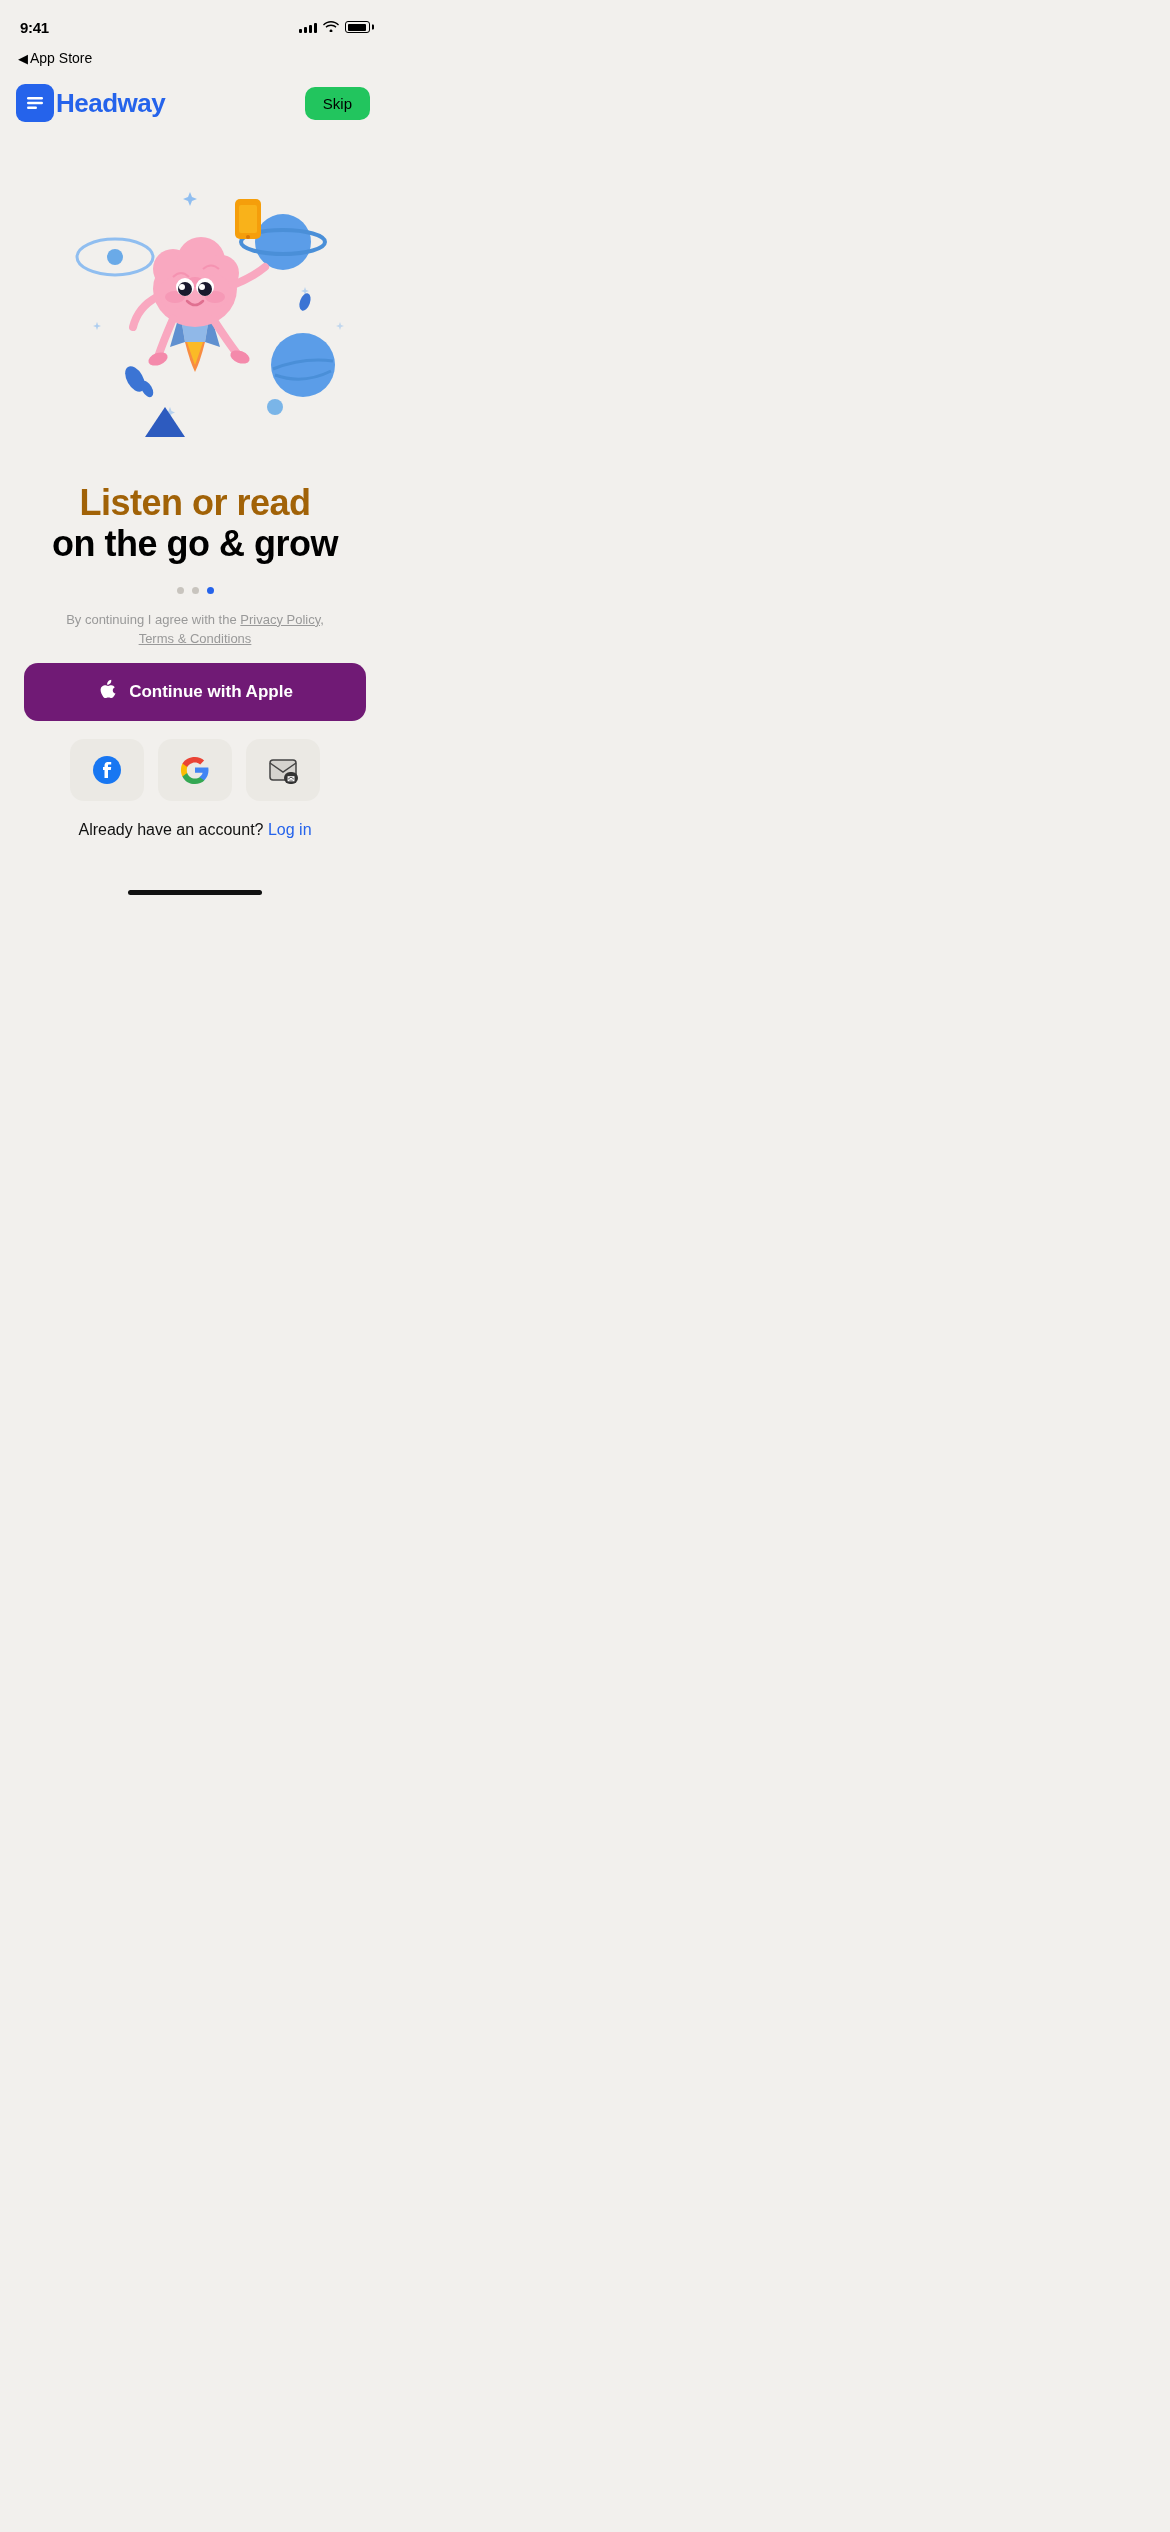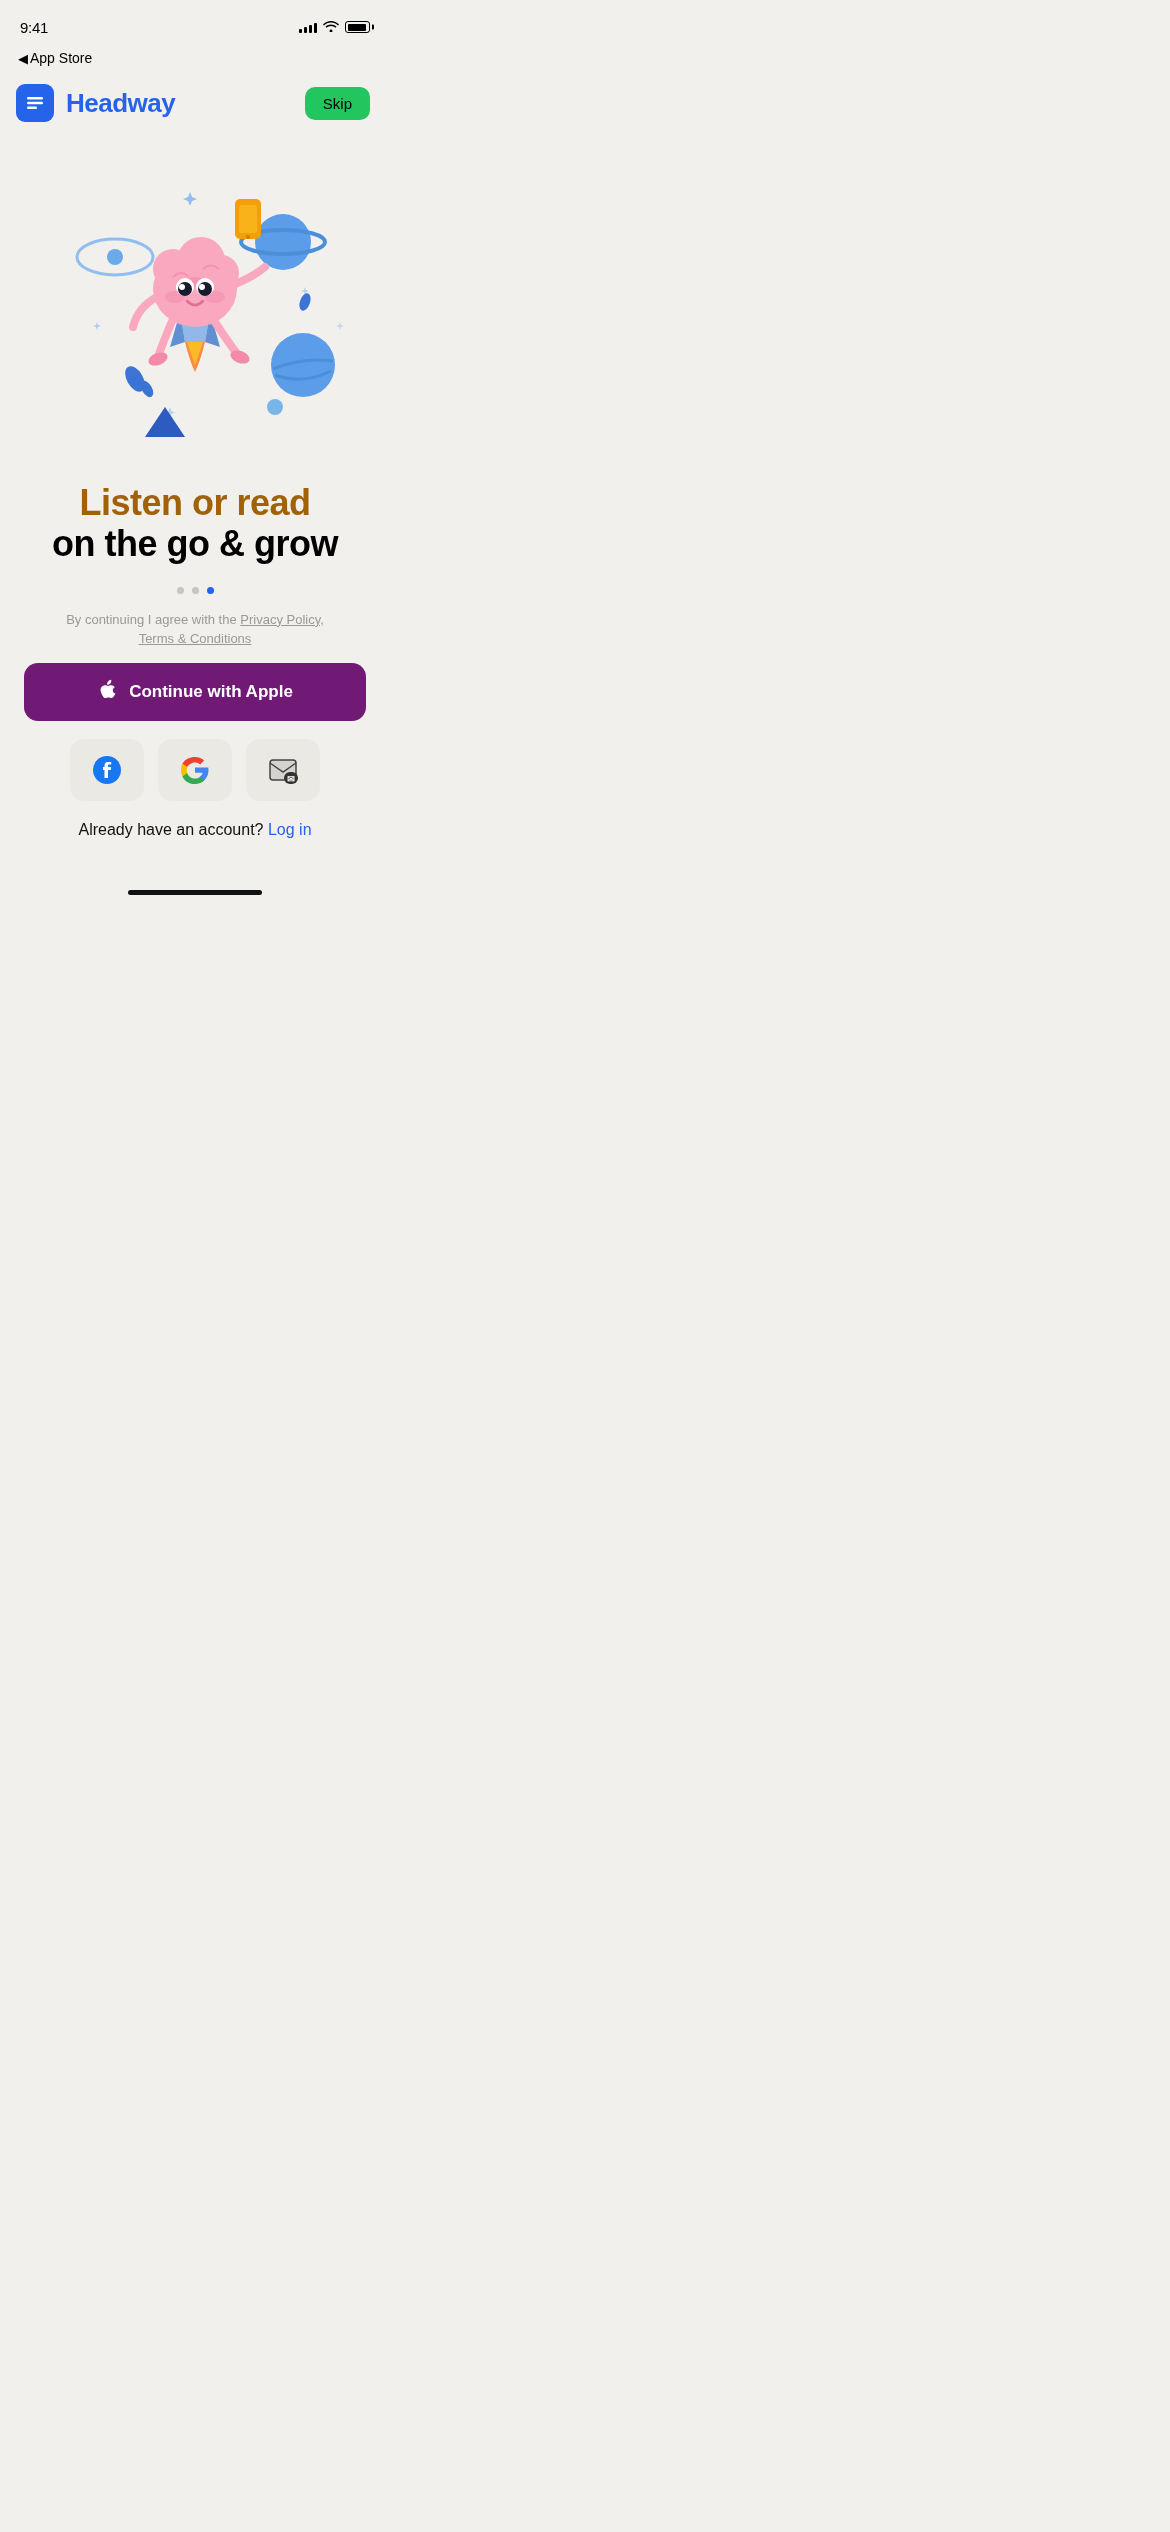--- a/index.html
+++ b/index.html
@@ -18,21 +18,21 @@
     
     .status-bar {
       display: flex;
       justify-content: space-between;
       align-items: center;
       padding: 14px 20px 8px 20px;
       height: 48px;
     }
     .status-time {
       font-size: 15px;
-      font-weight: 400;
+      font-weight: 700;
       color: #000;
       letter-spacing: -0.3px;
     }
     .status-icons {
       display: flex;
       align-items: center;
       gap: 6px;
     }
     .signal-bars {
       display: flex;
@@ -76,21 +76,21 @@
     
     .header {
       display: flex;
       justify-content: space-between;
       align-items: center;
       padding: 4px 20px 10px 16px;
     }
     .logo-container {
       display: flex;
       align-items: center;
-      gap: 12px;
+      gap: 2px;
       margin-top: 6px;
     }
     .logo-icon {
       width: 38px;
       height: 38px;
       background: #2563eb;
       border-radius: 9px;
       display: flex;
       align-items: center;
       justify-content: center;

